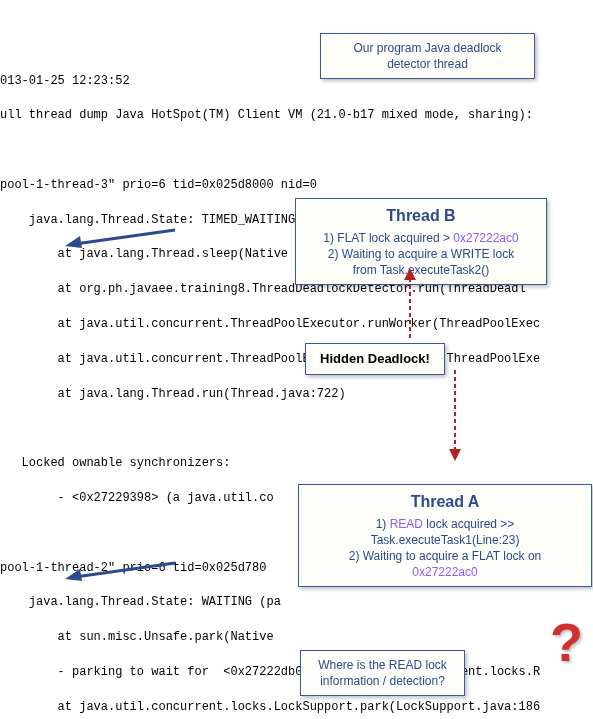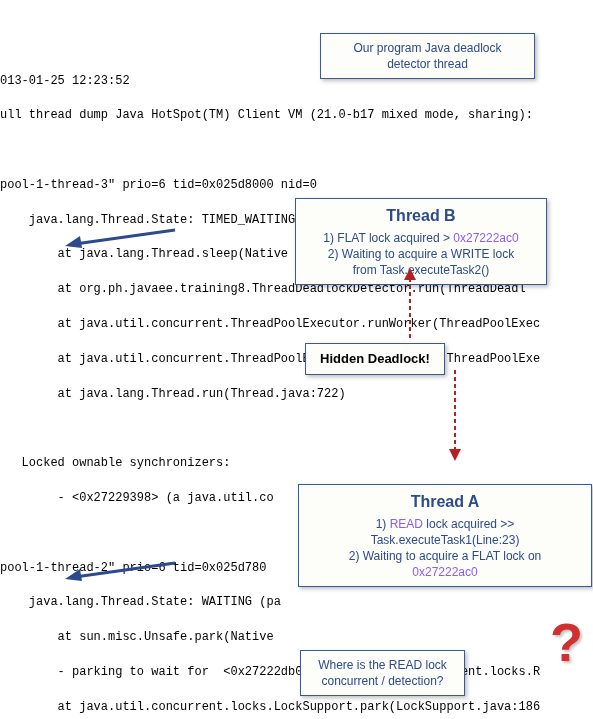--- a/index.html
+++ b/index.html
@@ -79,21 +79,21 @@
 
 <div class="callout" style="left:298px;top:484px;width:294px">
 <div class="title">Thread A</div>
 <span>1) </span><span class="red">READ</span><span> lock acquired &gt;&gt;</span><br>
 <span>Task.executeTask1(Line:23)</span><br>
 <span>2) Waiting to acquire a FLAT lock on</span><br>
 <span class="red">0x27222ac0</span>
 </div>
 
 <div class="callout" style="left:300px;top:650px;width:165px">
-<span>Where is the READ lock</span><br><span>concurrent / detection?</span>
+<span>Where is the READ lock</span><br><span>information / detection?</span>
 </div>
 
 <div class="qmark">?</div>
 
 
 <svg class="arrow" style="left:60px;top:222px;width:120px;height:30px">
     <line x1="115" y1="8" x2="15" y2="22" stroke="#2C4A8C" stroke-width="3"></line>
     <polygon points="5,24 20,14 22,26" fill="#2C4A8C"></polygon>
   </svg>
 <svg class="arrow" style="left:60px;top:555px;width:120px;height:30px">

